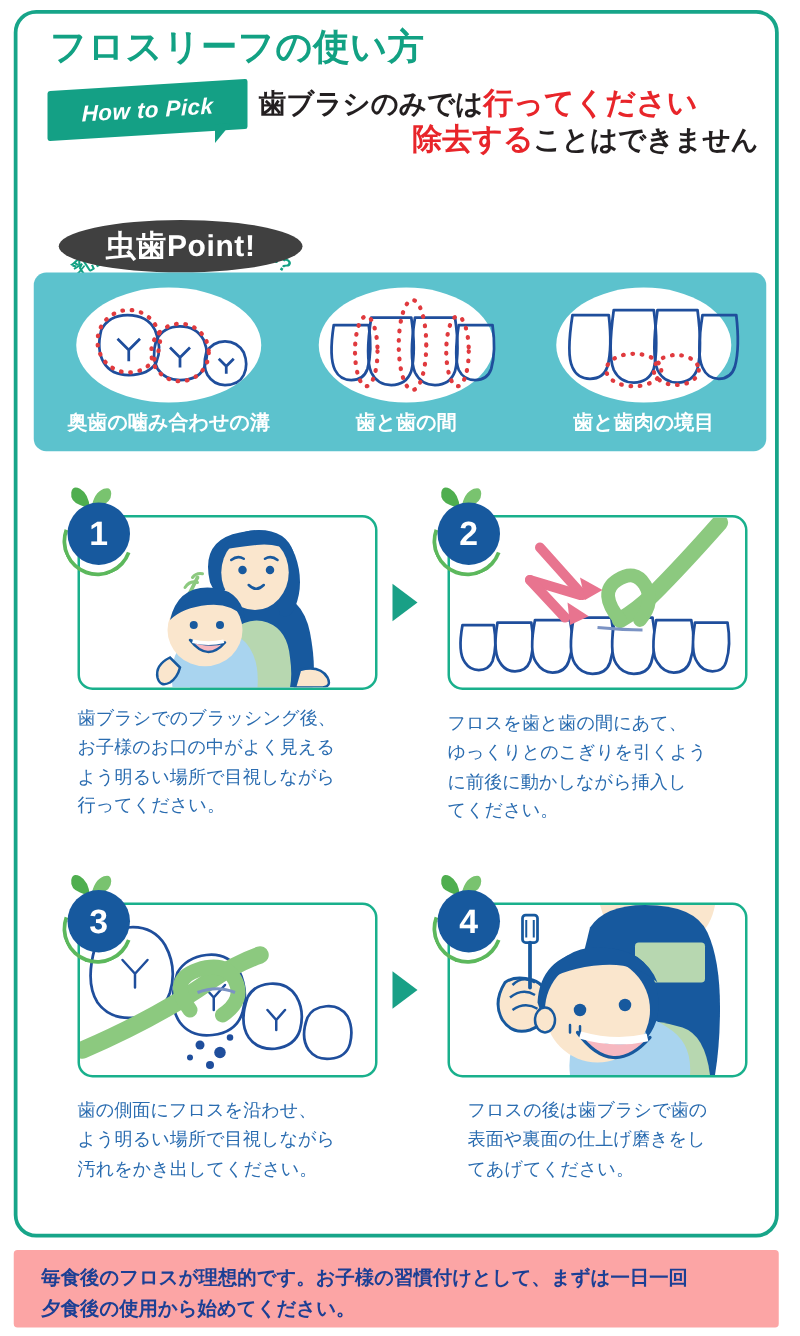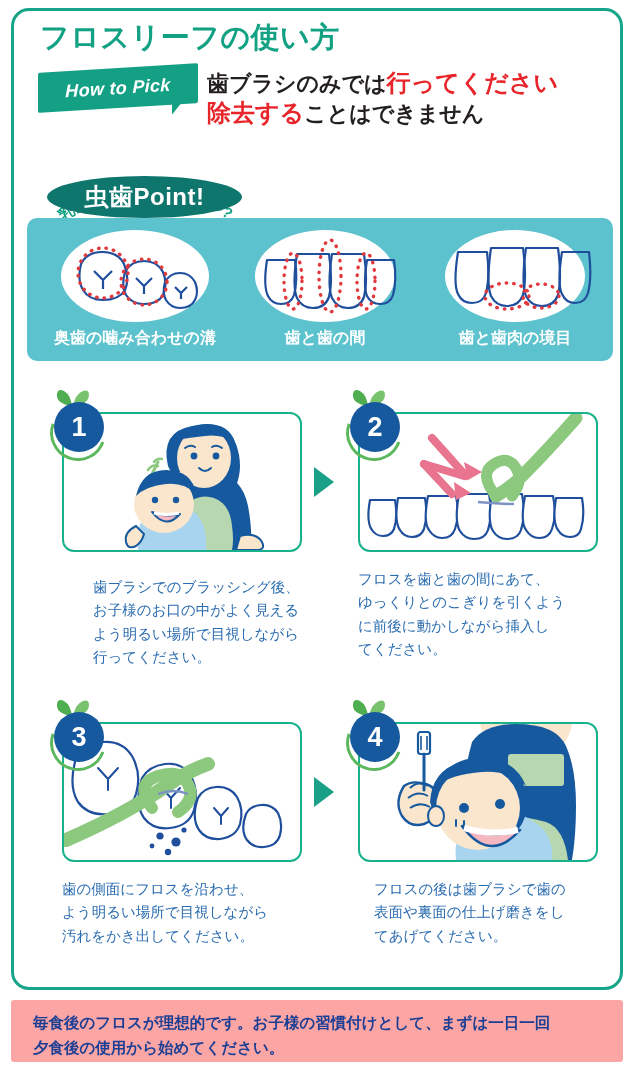--- a/index.html
+++ b/index.html
@@ -52,40 +52,40 @@
     color:#ffffff;font-size:18px;font-weight:bold;font-style:italic;
     letter-spacing:0.3px;white-space:nowrap;
   }
 
   
   .headline{
     position:absolute;left:207px;top:68px;width:400px;
     line-height:1.22;font-weight:bold;white-space:nowrap;
   }
   .headline .l1{display:block;font-size:20px;}
-  .headline .l2{display:block;font-size:23px;}
+  .headline .l2{display:block;font-size:23px;text-align:right;}
   .hl-dark{color:#231f20;font-size:22px;}
   .hl-red{color:#e8252a;font-size:24px;}
   .hl-red2{color:#e8252a;font-size:24px;}
   .hl-dark2{color:#231f20;font-size:22px;}
 
   
   .arch{position:absolute;left:30px;top:152px;width:260px;height:34px;}
   .arch span{
     position:absolute;
     color:#12a183;font-weight:bold;font-size:15px;
     transform-origin:center center;
     white-space:pre;
   }
 
   
   .oval{
     position:absolute;left:47px;top:176px;
     width:195px;height:42px;
-    background:#0f766e;border-radius:50%;
+    background:#404040;border-radius:50%;
     display:flex;align-items:center;justify-content:center;
   }
   .oval-text{
     color:#ffffff;font-size:24px;font-weight:bold;letter-spacing:0.5px;
     white-space:nowrap;
   }
 
   
   .teal-panel{
     position:absolute;left:27px;top:218px;
@@ -291,21 +291,21 @@
     </div>
     <div class="badge-wrap">
       <svg class="leaf" width="34" height="22" viewBox="0 0 34 22">
         <path d="M16 21 q-1 -12 -8 -16 q-6 -3 -7 3 q-1 7 7 10 q5 2 8 3 Z" fill="#4fae4f"></path>
         <path d="M17 21 q2 -13 10 -16 q6 -2 6 4 q0 7 -9 10 q-4 1 -7 2 Z" fill="#79c36f"></path>
       </svg>
       <div class="badge-ring"></div>
       <div class="badge-circle">1</div>
     </div>
     <div class="arrow-tri" style="left:252px;top:55px;"></div>
-    <div class="caption" style="left:0px;top:164px;width:240px;margin-left:31px;">歯ブラシでのブラッシング後、
+    <div class="caption" style="left:0px;top:152px;width:240px;">歯ブラシでのブラッシング後、
 お子様のお口の中がよく見える
 よう明るい場所で目視しながら
 行ってください。</div>
   </div>
 
   <div class="step" style="left:358px;top:412px;">
     <div class="step-box">
       <svg width="236" height="136" viewBox="0 0 236 136">
 
         <g fill="#ffffff" stroke="#1f4e9c" stroke-width="2.2" stroke-linejoin="round">

